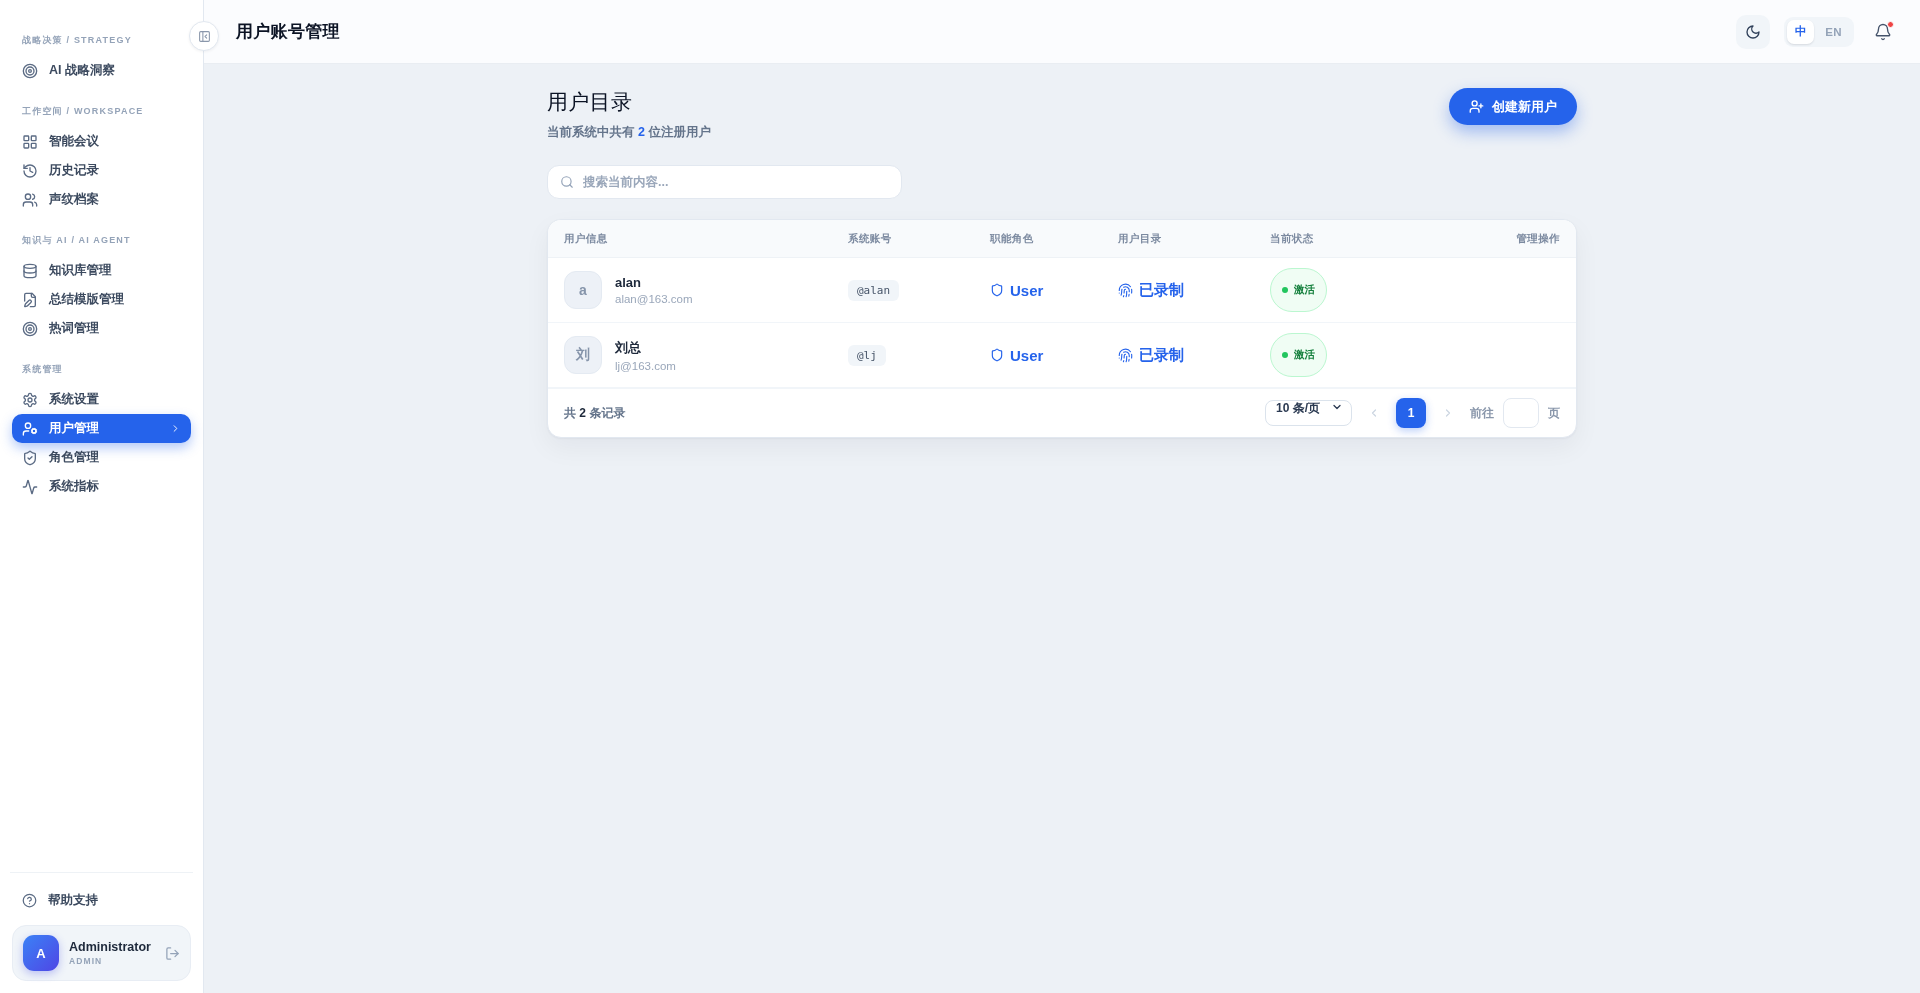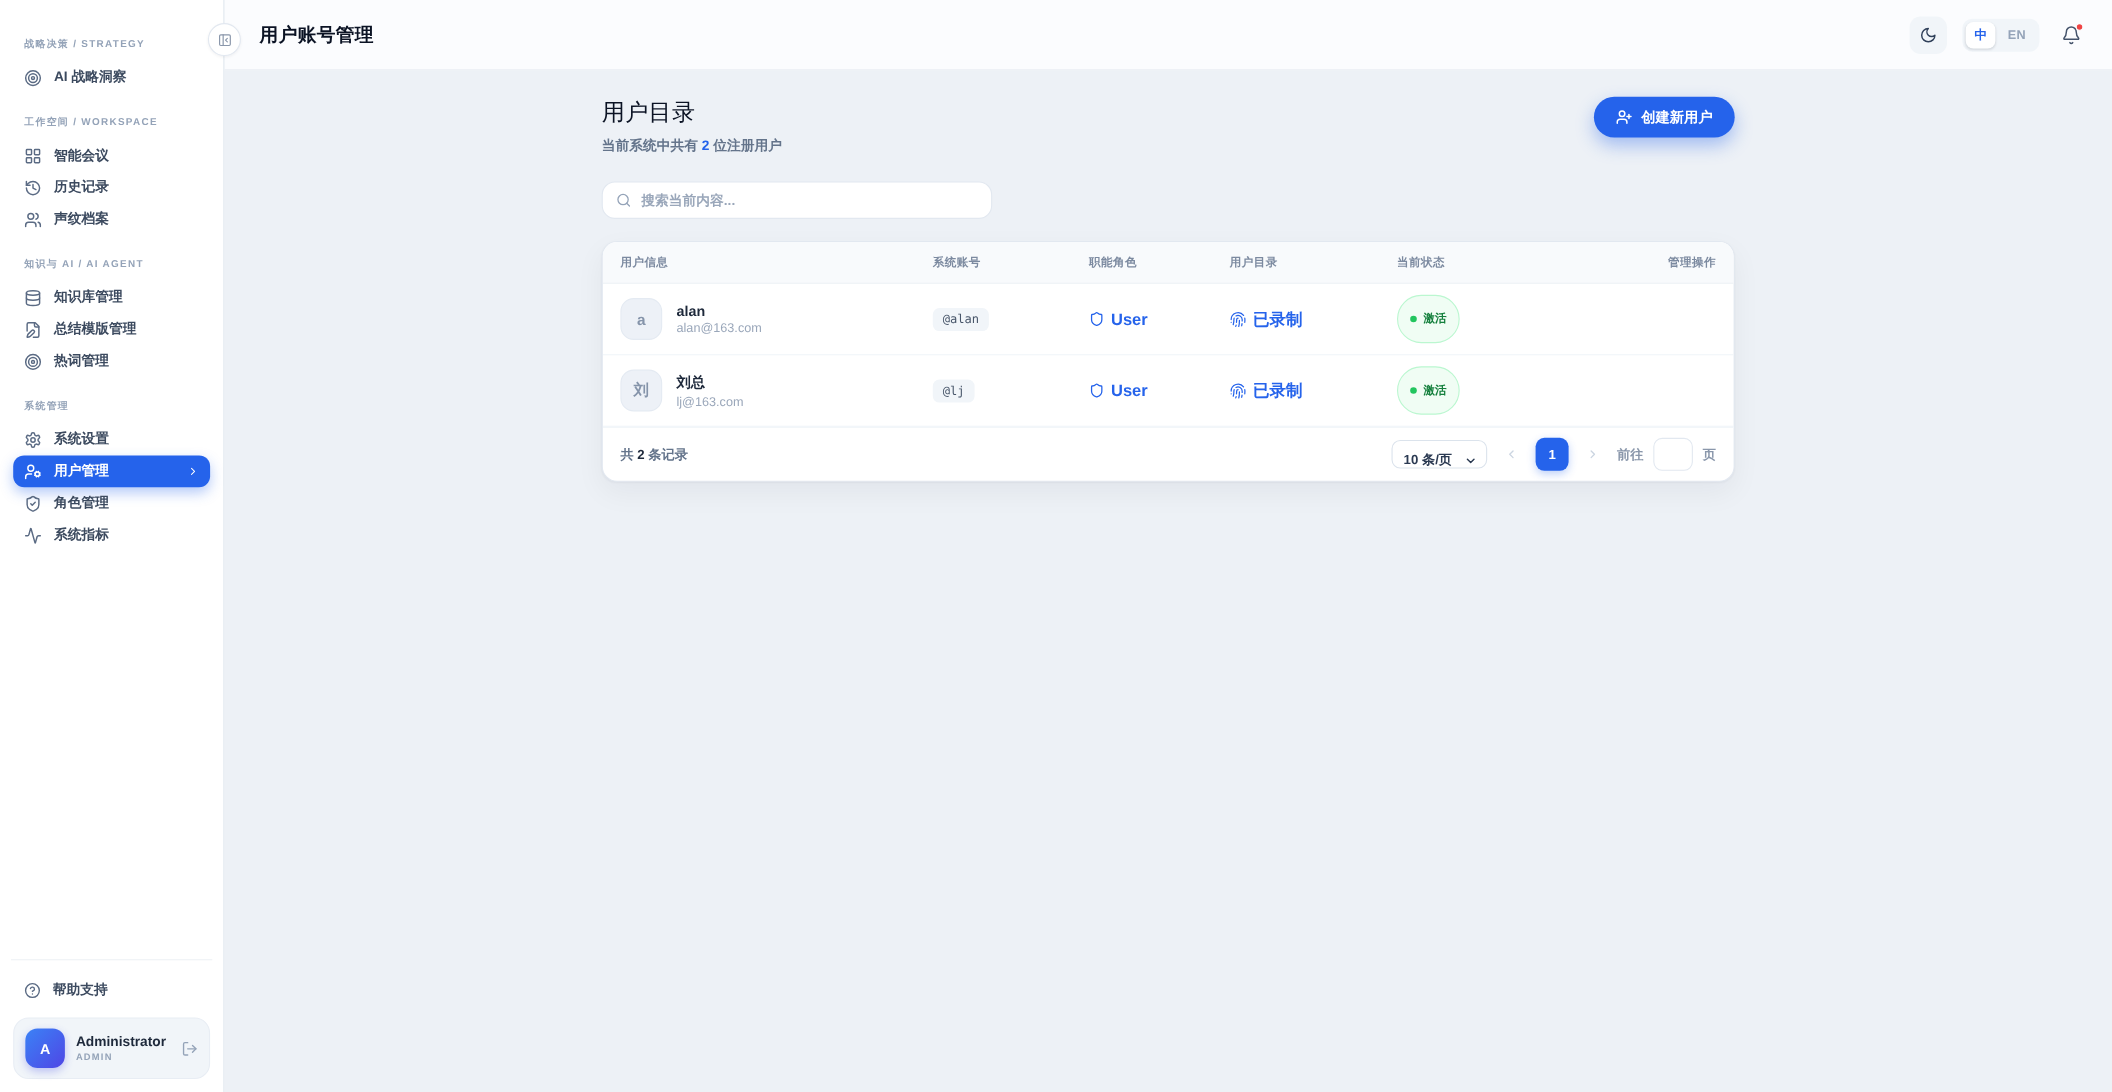--- a/index.html
+++ b/index.html
@@ -98,21 +98,21 @@
   .role-cell .ic{width:14px;height:14px;}
   .voice-cell .ic{width:15px;height:15px;stroke-width:1.8;}
   .status-badge{display:inline-flex;align-items:center;gap:6px;background:#f0fdf4;border:1px solid #bbf7d0;border-radius:999px;padding:14px 11px;}
   .status-dot{width:6px;height:6px;border-radius:50%;background:#22c55e;}
   .status-text{font-size:10.5px;font-weight:800;color:#15803d;}
 
   .tfoot{height:49px;border-top:1px solid #f1f5f9;display:flex;align-items:center;justify-content:space-between;padding:0 16px;}
   .total-text{font-size:12px;color:var(--slate5);font-weight:600;}
   .total-text .tcount{color:#1e293b;font-weight:800;}
   .pager{display:flex;align-items:center;gap:9px;}
-  .page-size{position:relative;display:flex;align-items:flex-end;height:26px;border:1.5px solid #dbe3ec;border-radius:8px;background:#fff;padding:0 8px 0 10px;gap:8px;cursor:pointer;}
+  .page-size{position:relative;display:flex;align-items:flex-start;height:26px;border:1.5px solid #dbe3ec;border-radius:8px;background:#fff;padding:0 8px 0 10px;gap:8px;cursor:pointer;}
   .page-size select{appearance:none;-webkit-appearance:none;border:none;background:transparent;font-size:12px;font-weight:700;color:#2b3a52;outline:none;cursor:pointer;font-family:inherit;padding-right:2px;}
   .page-size .ic{width:12px;height:12px;stroke-width:2.6;color:#2b3a52;pointer-events:none;}
   .pg-arrow{width:26px;height:30px;display:flex;align-items:center;justify-content:center;color:#cbd5e1;cursor:default;}
   .pg-arrow .ic{width:12px;height:12px;stroke-width:2.4;}
   .pg-current{width:30px;height:30px;border-radius:8px;background:var(--primary);color:#fff;font-size:12px;font-weight:800;display:flex;align-items:center;justify-content:center;cursor:pointer;box-shadow:0 3px 8px rgba(37,99,235,.3);}
   .goto-label,.page-unit{font-size:12px;color:#8a97ab;font-weight:600;}
   .goto-input{width:36px;height:30px;border:1.5px solid #e2e8f0;border-radius:8px;outline:none;text-align:center;font-size:12px;color:var(--slate7);font-family:inherit;}
 </style>
 </head>
 <body>

